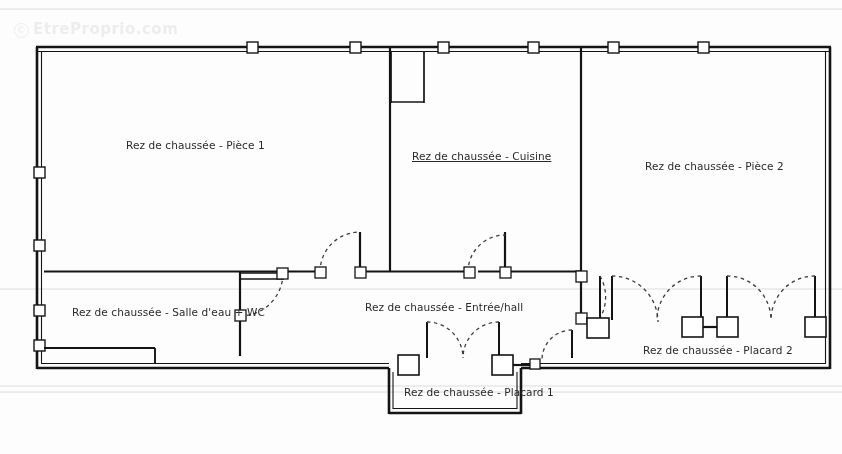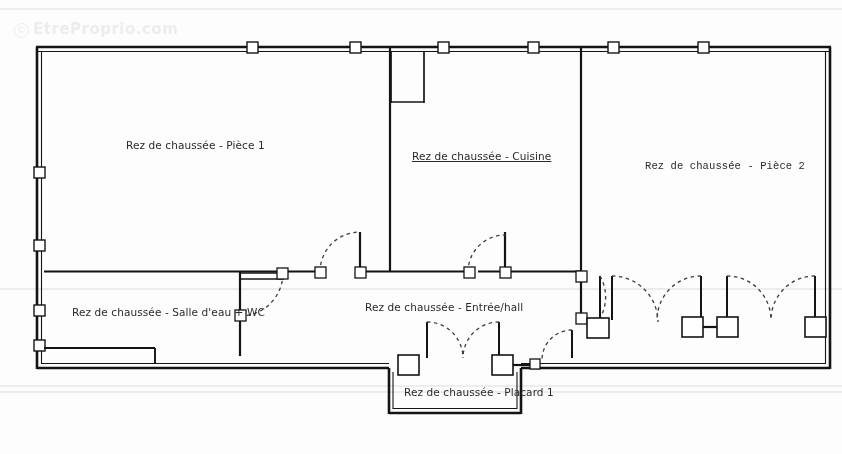--- a/index.html
+++ b/index.html
@@ -181,22 +181,23 @@
   </svg>
 
   <div class="wm">
     <span class="wmc">©</span><span>EtreProprio.com</span>
   </div>
 
   <div class="rlabel" style="left:126px;top:139px;">Rez de chaussée - Pièce 1</div>
 
   <div class="rlabel" style="left:412px;top:150px;text-decoration:underline;">Rez de chaussée - Cuisine</div>
 
-  <div class="rlabel" style="left:645px;top:160px;font-family:Liberation Mono, monospace;">Rez de chaussée - Pièce 2</div>
+  <div class="rlabel" style="left:645px;top:160px;">Rez de chaussée - Pièce 2</div>
 
   <div class="rlabel" style="left:72px;top:306px;">Rez de chaussée - Salle d'eau + WC</div>
 
   <div class="rlabel" style="left:365px;top:301px;">Rez de chaussée - Entrée/hall</div>
 
+  <div class="rlabel" style="left:643px;top:344px;">Rez de chaussée - Placard 2</div>
 
   <div class="rlabel" style="left:404px;top:386px;text-align:right;">Rez de chaussée - Placard 1</div>
 
 </div>
 
 </body></html>

